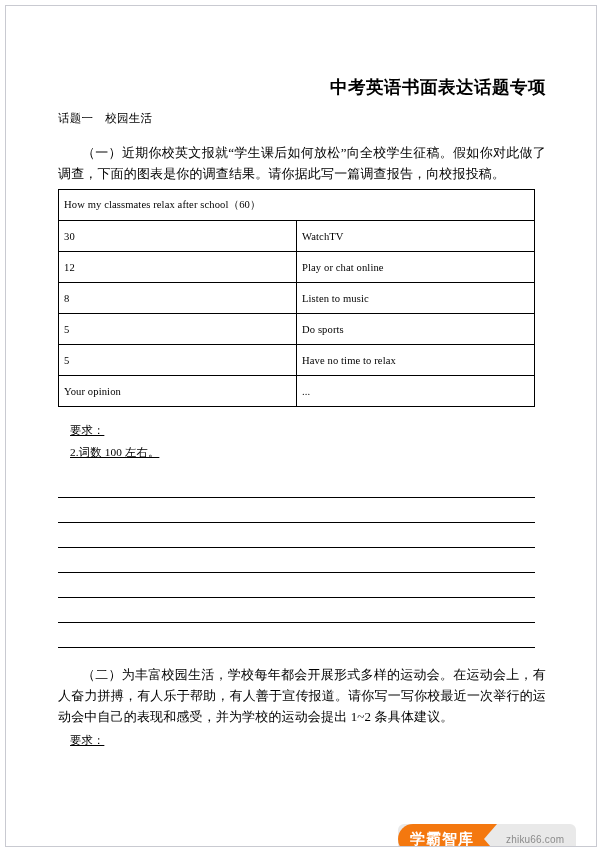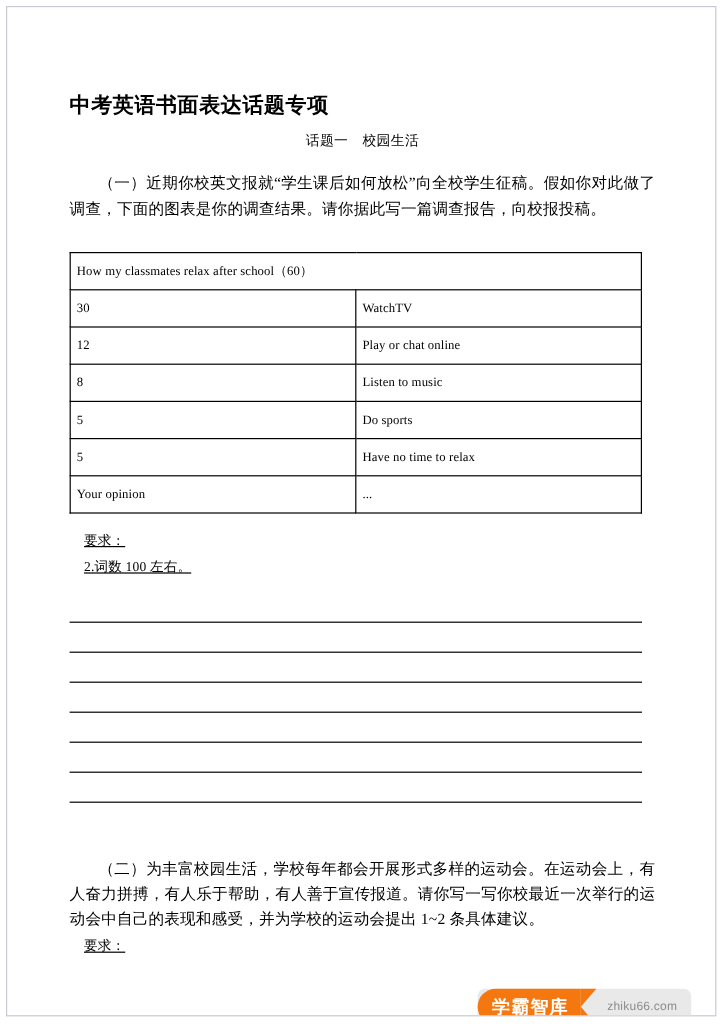--- a/index.html
+++ b/index.html
@@ -27,32 +27,31 @@
   }
 
   .content {
     position: absolute;
     left: 52px;
     top: 0;
     width: 488px;
   }
 
   .doc-title {
-    text-align: left;
+    text-align: right;
     font-family: "Liberation Serif", serif;
     font-weight: bold;
     font-size: 17.5px;
     letter-spacing: 0.5px;
     color: #000;
     margin-top: 70px;
     line-height: 22px;
   }
 
   .doc-subtitle {
-    text-align: center;
     font-family: "Liberation Serif", serif;
     font-size: 11.5px;
     color: #000;
     margin-top: 12px;
     line-height: 16px;
     letter-spacing: 0.3px;
   }
 
   .para {
     font-family: "Liberation Serif", serif;
@@ -63,21 +62,21 @@
     letter-spacing: 0.15px;
   }
   .para.indent {
     text-indent: 24px;
   }
 
   .p1 { margin-top: 16px; }
 
   
   .survey-table {
-    margin-top: 26px;
+    margin-top: 5px;
     width: 477px;
     border-collapse: collapse;
     table-layout: fixed;
   }
   .survey-table td {
     border: 1px solid #000;
     font-family: "Liberation Serif", serif;
     font-size: 10.6px;
     color: #000;
     padding: 4px 4px 4px 5px;
@@ -103,21 +102,21 @@
   .lines {
     margin-top: 10px;
     width: 477px;
   }
   .blank-line {
     height: 24px;
     border-bottom: 1.1px solid #000;
   }
 
   
-  .p2 { margin-top: 44px; }
+  .p2 { margin-top: 16px; }
   .req2 { margin-top: 2px; padding-left: 12px; }
 
   
   .logo {
     position: absolute;
     left: 392px;
     top: 818px;
     height: 30px;
     display: flex;
     align-items: center;

